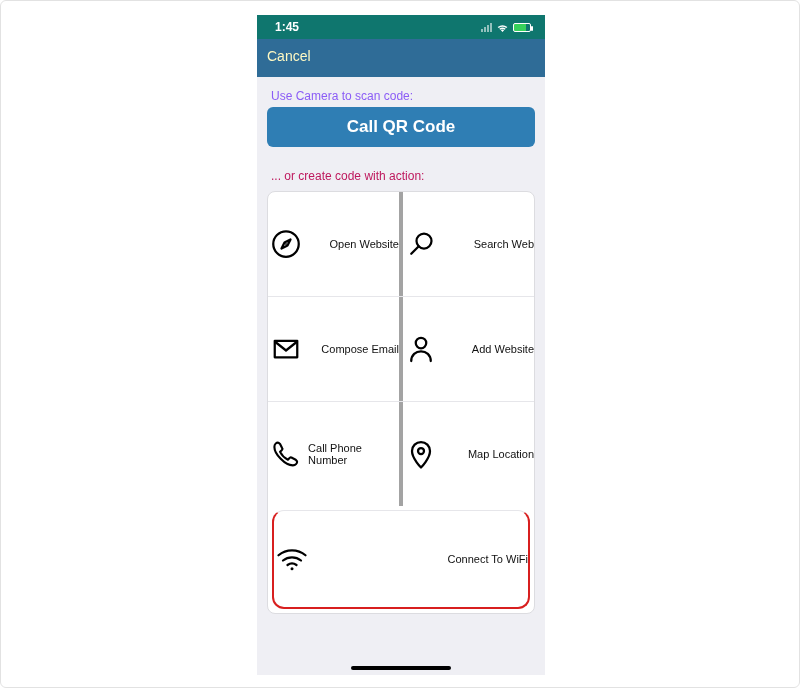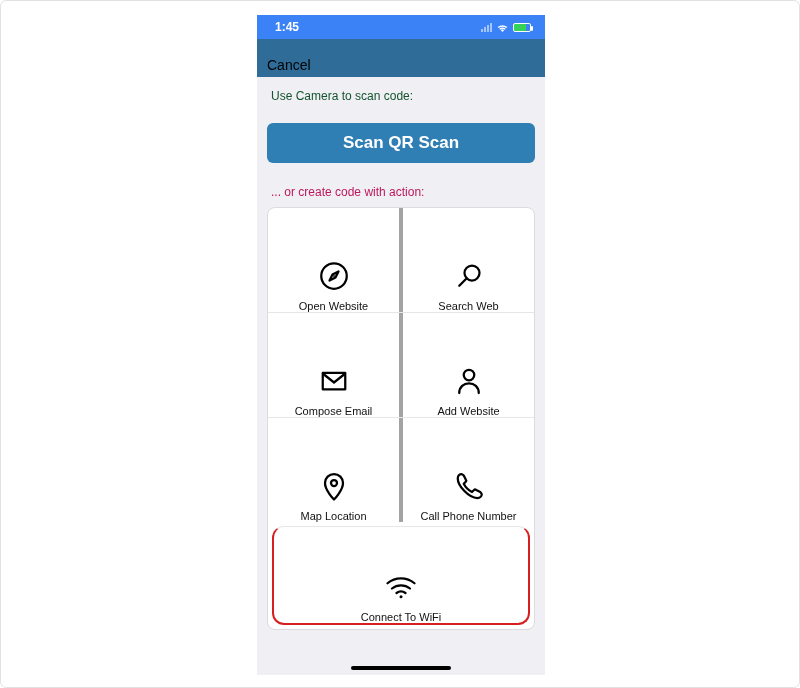--- a/index.html
+++ b/index.html
@@ -11,63 +11,63 @@
   .phone {
     position: absolute;
     left: 256px; top: 14px;
     width: 288px; height: 660px;
     background: #efeff4;
     border-radius: 0;
     overflow: hidden;
   }
   .statusbar {
     height: 24px;
-    background: #3b82f6;
+    background: #0f766e;
     color: #fff;
     display: flex; align-items: center; justify-content: space-between;
     padding: 0 14px 0 18px;
     font-size: 12px; font-weight: 600;
   }
   .statusbar .right { display: flex; align-items: center; gap: 4px; }
   .navbar {
     height: 38px;
     background: #2f6c97;
-    color: #000000;
-    display: flex; align-items: flex-end;
+    color: #fef9c3;
+    display: flex; align-items: center;
     padding: 0 10px 4px 10px;
     position: relative;
   }
   .navbar .cancel { font-size: 14px; font-weight: 400; }
   .navbar .title {
     position: absolute; left: 0; right: 0; text-align: center;
     font-size: 14px; font-weight: 600; pointer-events: none;
   }
   .content { padding: 12px 10px 0 10px; }
-  .hint     { font-size: 12px; color: #14532d; margin: 0 4px 20px 4px; }
+  .hint     { font-size: 12px; color: #8b5cf6; margin: 0 4px 4px 4px; }
   .hint2    { font-size: 12px; color: #be185d; margin: 22px 4px 8px 4px; }
   .scanbtn {
     width: 100%; height: 40px;
     background: #2f7eb4; color: #fff;
     border: none; border-radius: 6px;
     font-size: 17px; font-weight: 600;
     display: flex; align-items: center; justify-content: center;
     cursor: pointer;
   }
   .grid {
     background: #fff;
     border: 1px solid #dcdce0;
     border-radius: 8px;
     overflow: hidden;
   }
   .row { display: flex; }
   .cell {
     flex: 1;
     height: 104px;
-    display: flex; flex-direction: column;
-    align-items: center; justify-content: flex-end;
+    display: flex; 
+    align-items: center; justify-content: space-between;
     gap: 6px;
     cursor: pointer;
   }
   .row .cell + .cell { border-left: 4px solid #a3a3a3; }
   .row + .row         { border-top: 1px solid #e6e6ea; }
   .cell-label { font-size: 11px; color: #111; }
   .cell-wide { width: 100%; }
   .highlight-row {
     border: 2px solid #d81f1f;
     border-radius: 12px;
@@ -111,21 +111,21 @@
         <span class="batt"></span>
       </span>
     </div>
 
     <div class="navbar">
       <span class="cancel">Cancel</span>
     </div>
 
     <div class="content">
       <div class="hint">Use Camera to scan code:</div>
-      <button class="scanbtn">Scan QR Scan</button>
+      <button class="scanbtn">Call QR Code</button>
 
       <div class="hint2">... or create code with action:</div>
 
       <div class="grid">
 
         <div class="row">
           <div class="cell">
             <svg class="ico" viewBox="0 0 48 48" fill="none" stroke="#000" stroke-width="3">
               <circle cx="24" cy="24" r="17"></circle>
               <path d="M30 18l-4 8-8 4 4-8z" stroke-linejoin="round"></path>
@@ -155,30 +155,30 @@
               <circle cx="24" cy="16" r="7"></circle>
               <path d="M11 40c0-8 6-13 13-13s13 5 13 13" stroke-linecap="round"></path>
             </svg>
             <span class="cell-label">Add Website</span>
           </div>
         </div>
 
         <div class="row">
           <div class="cell">
             <svg class="ico" viewBox="0 0 48 48" fill="none" stroke="#000" stroke-width="3">
+              <path d="M14 8c-2 0-5 2-5 6 0 10 15 26 26 26 4 0 6-3 6-5 0-1-1-2-2-3l-6-3c-1-1-2 0-3 1l-2 2c-4-2-9-7-11-11l2-2c1-1 2-2 1-3l-3-6c-1-1-2-2-3-2z" stroke-linejoin="round"></path>
+            </svg>
+            <span class="cell-label">Call Phone Number</span>
+          </div>
+          <div class="cell">
+            <svg class="ico" viewBox="0 0 48 48" fill="none" stroke="#000" stroke-width="3">
               <path d="M24 42s-12-12-12-22a12 12 0 0124 0c0 10-12 22-12 22z" stroke-linejoin="round"></path>
               <circle cx="24" cy="20" r="4"></circle>
             </svg>
             <span class="cell-label">Map Location</span>
-          </div>
-          <div class="cell">
-            <svg class="ico" viewBox="0 0 48 48" fill="none" stroke="#000" stroke-width="3">
-              <path d="M14 8c-2 0-5 2-5 6 0 10 15 26 26 26 4 0 6-3 6-5 0-1-1-2-2-3l-6-3c-1-1-2 0-3 1l-2 2c-4-2-9-7-11-11l2-2c1-1 2-2 1-3l-3-6c-1-1-2-2-3-2z" stroke-linejoin="round"></path>
-            </svg>
-            <span class="cell-label">Call Phone Number</span>
           </div>
         </div>
 
         <div class="row highlight-row">
           <div class="cell cell-wide">
             <svg class="ico" viewBox="0 0 48 48" fill="none" stroke="#000" stroke-width="3">
               <path d="M6 19a28 28 0 0136 0" stroke-linecap="round"></path>
               <path d="M12 26a19 19 0 0124 0" stroke-linecap="round"></path>
               <path d="M18 32a10 10 0 0112 0" stroke-linecap="round"></path>
               <circle cx="24" cy="37" r="2" fill="#000" stroke="none"></circle>

